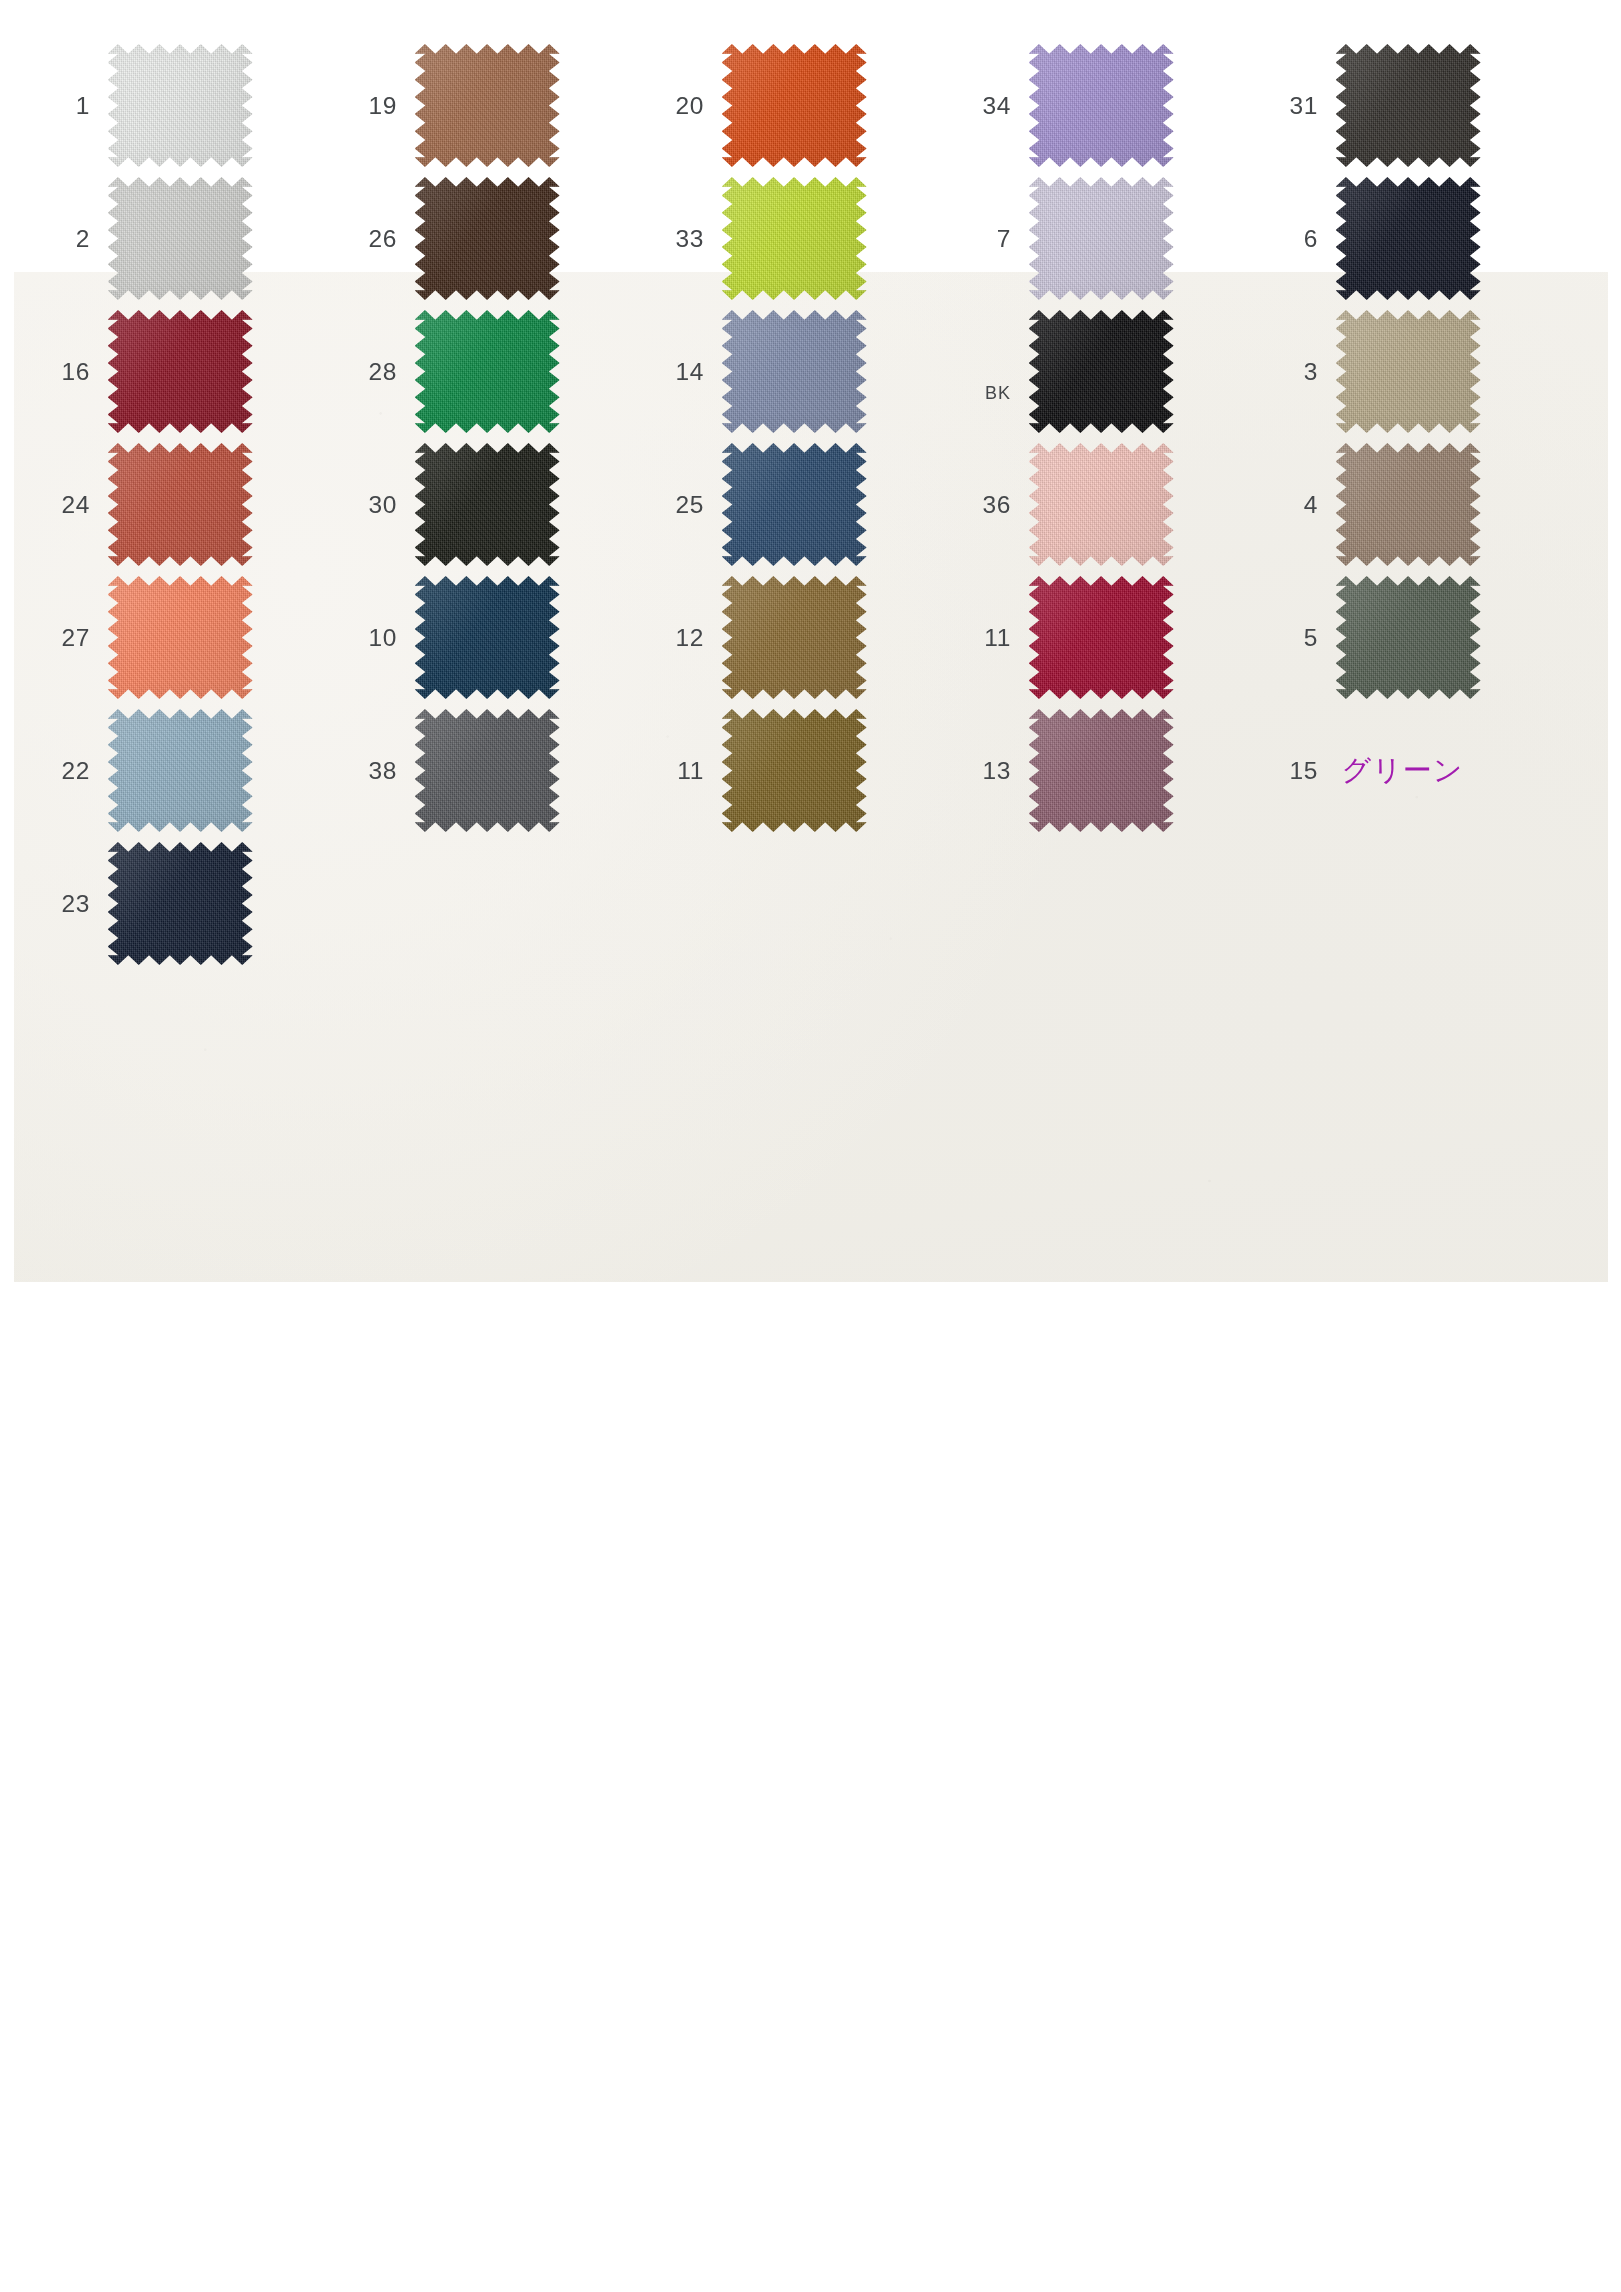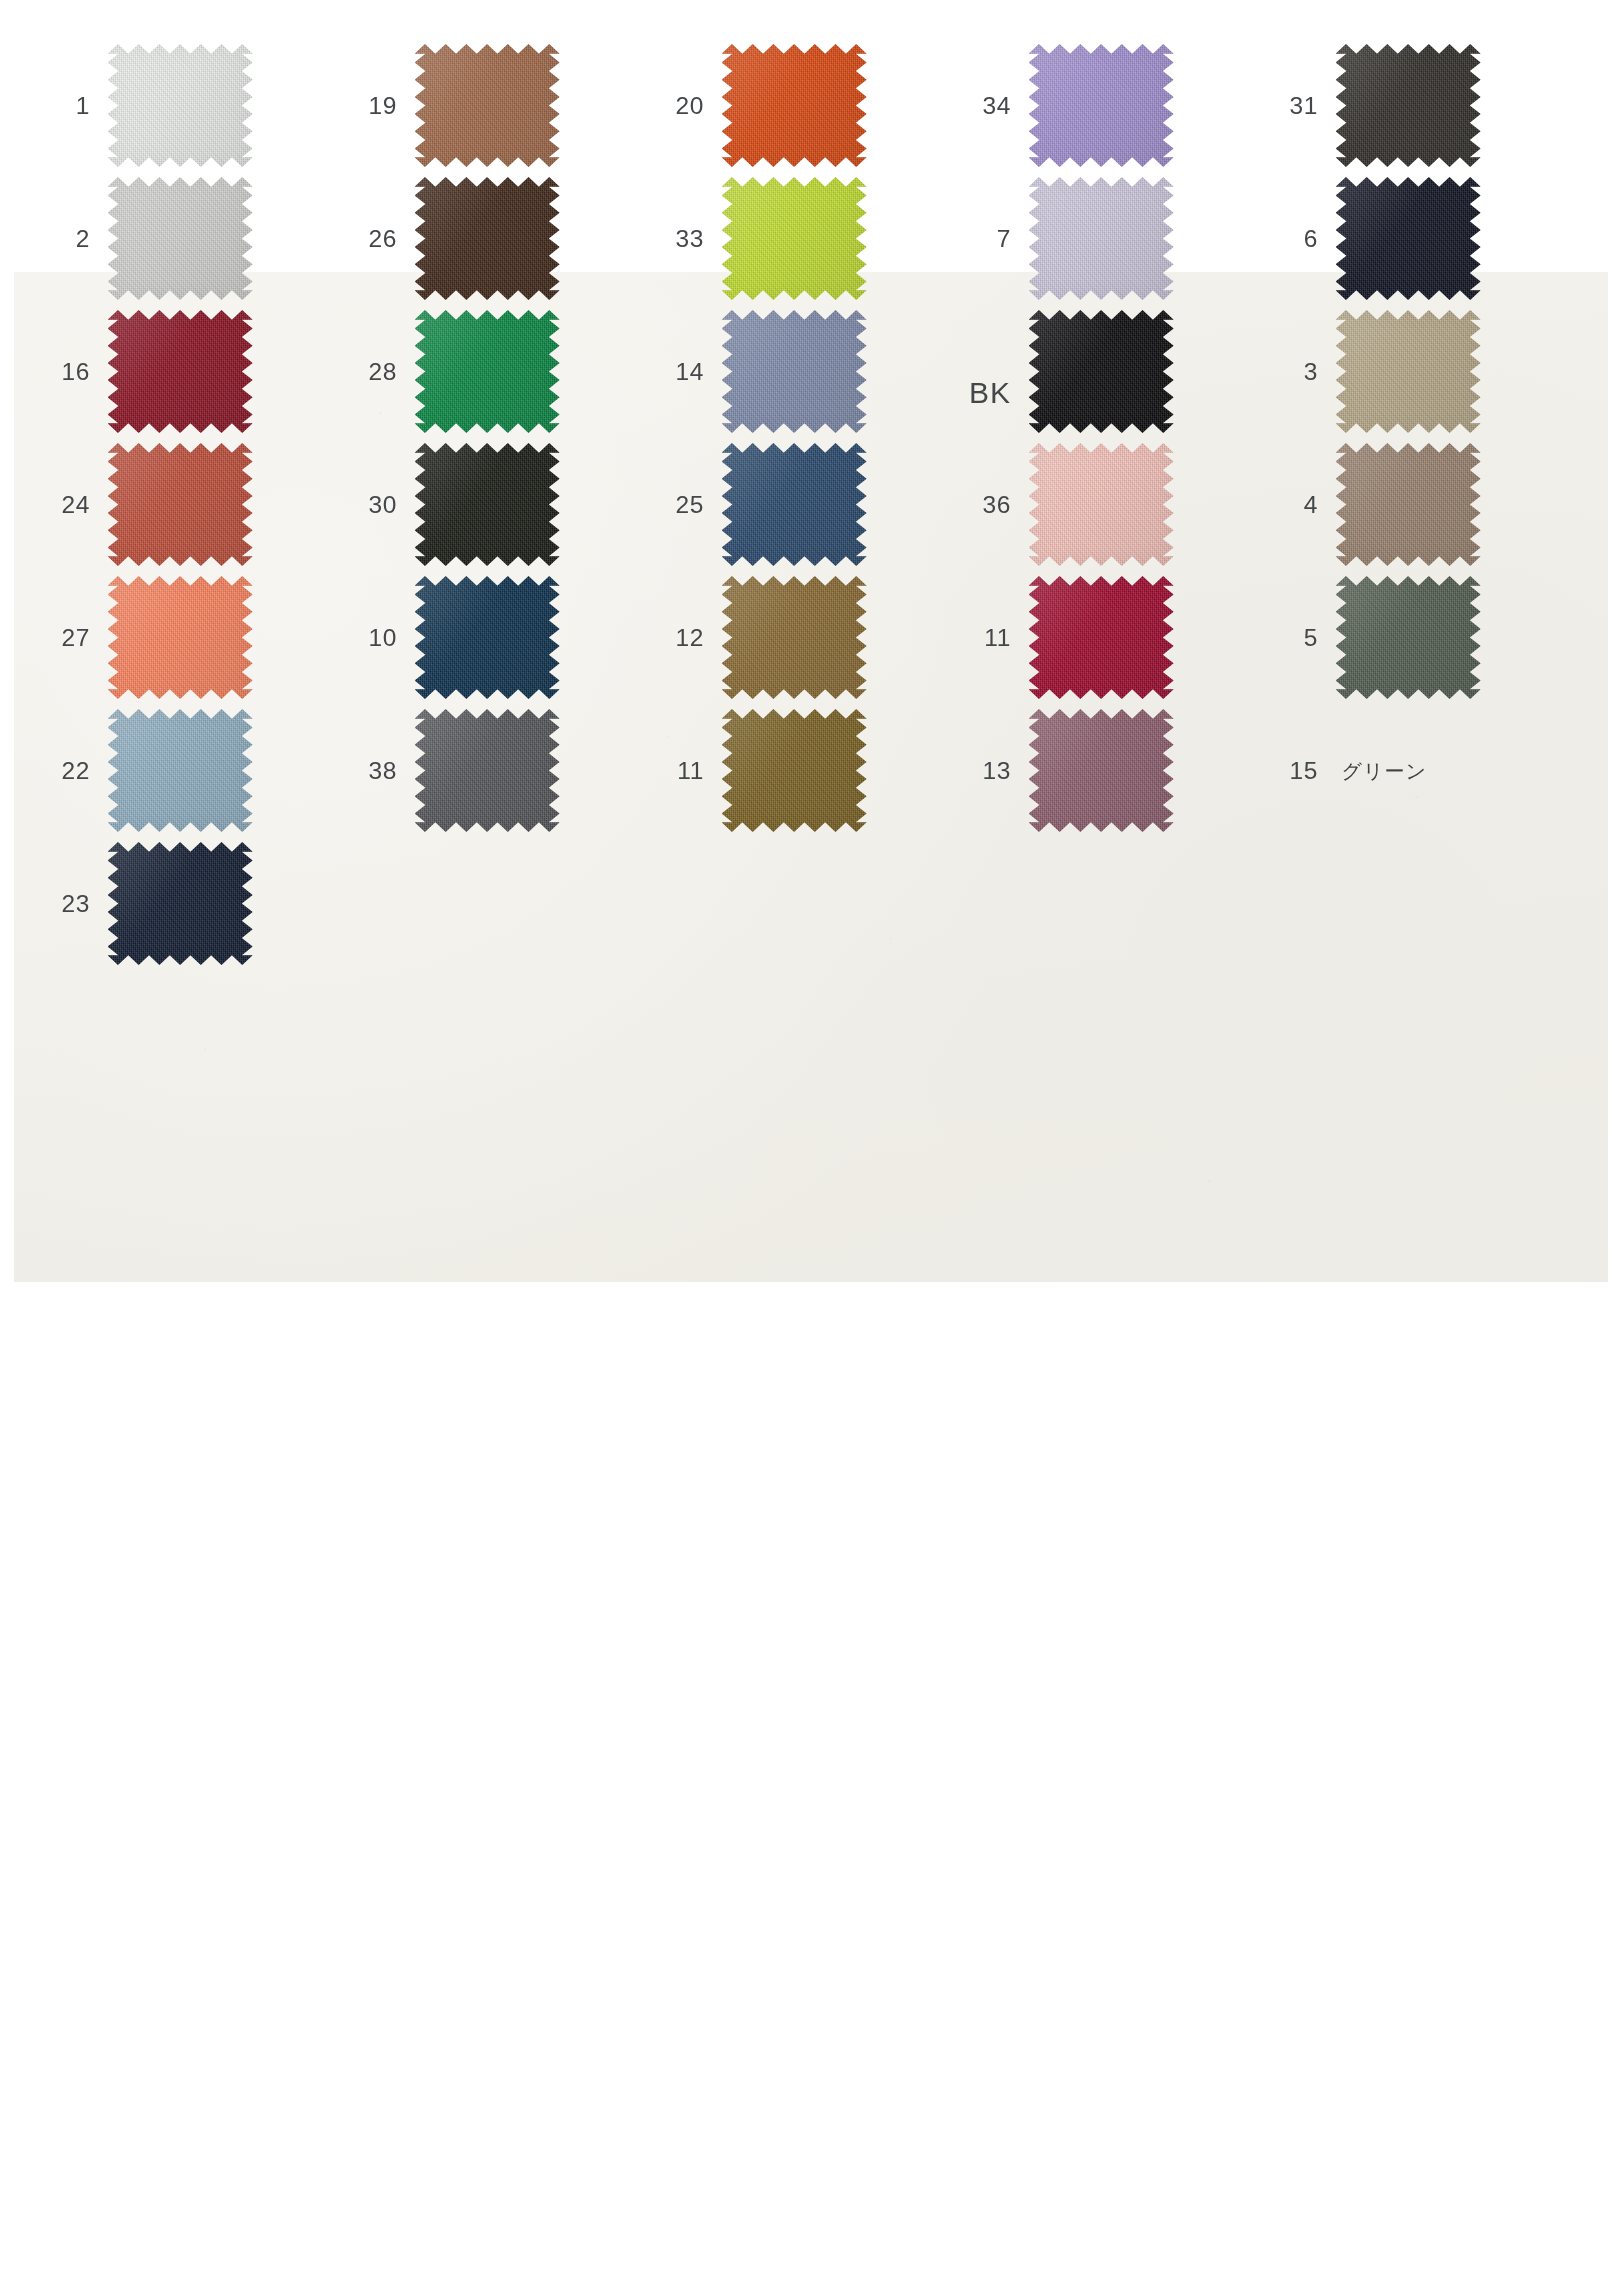--- a/index.html
+++ b/index.html
@@ -39,21 +39,21 @@
     grid-template-rows:repeat(7,1fr);
     z-index:3;
   }
   .cell{position:relative;display:flex;align-items:center;}
   .code{
     width:61px;text-align:right;padding-right:17.6px;flex:0 0 auto;
     font-family:"Liberation Sans","DejaVu Sans",sans-serif;
     font-size:24.5px;font-weight:300;color:#44474a;letter-spacing:0.6px;
     line-height:1;transform:translateY(1px);
   }
-  .code.wide{font-size:30px;letter-spacing:1px;margin-top:41px;}
+  .code.wide{font-size:18px;letter-spacing:1px;margin-top:41px;}
 
   
   .swatch-wrap{position:relative;width:145px;height:123px;flex:0 0 auto;}
   .swatch{
     position:absolute;left:0;top:0;width:100%;height:100%;
     -webkit-clip-path:var(--pink);clip-path:var(--pink);
     background-color:var(--c);
     background-image:
       repeating-linear-gradient(90deg, rgba(255,255,255,.085) 0 1px, rgba(0,0,0,.075) 1px 2px),
       repeating-linear-gradient(0deg, rgba(255,255,255,.065) 0 1px, rgba(0,0,0,.060) 1px 2px),
@@ -62,21 +62,21 @@
   }
   .shade{
     position:absolute;left:0;top:0;width:100%;height:100%;
     -webkit-clip-path:var(--pink);clip-path:var(--pink);
     background:linear-gradient(128deg, rgba(255,255,255,.13) 0%, rgba(255,255,255,0) 42%, rgba(0,0,0,.07) 100%);
     pointer-events:none;
   }
   .note{
     position:absolute;left:5.9px;top:50%;transform:translateY(-50%);
     font-family:"DejaVu Sans","Liberation Sans",sans-serif;
-    font-size:20px;color:#404040;white-space:nowrap;letter-spacing:1px;
+    font-size:29px;color:#a21caf;white-space:nowrap;letter-spacing:1px;
   }
 </style>
 </head>
 <body>
 
 <div id="page">
   <div id="card"></div>
   <div id="grid">
       <div class="cell">
         <div class="code">1</div>

